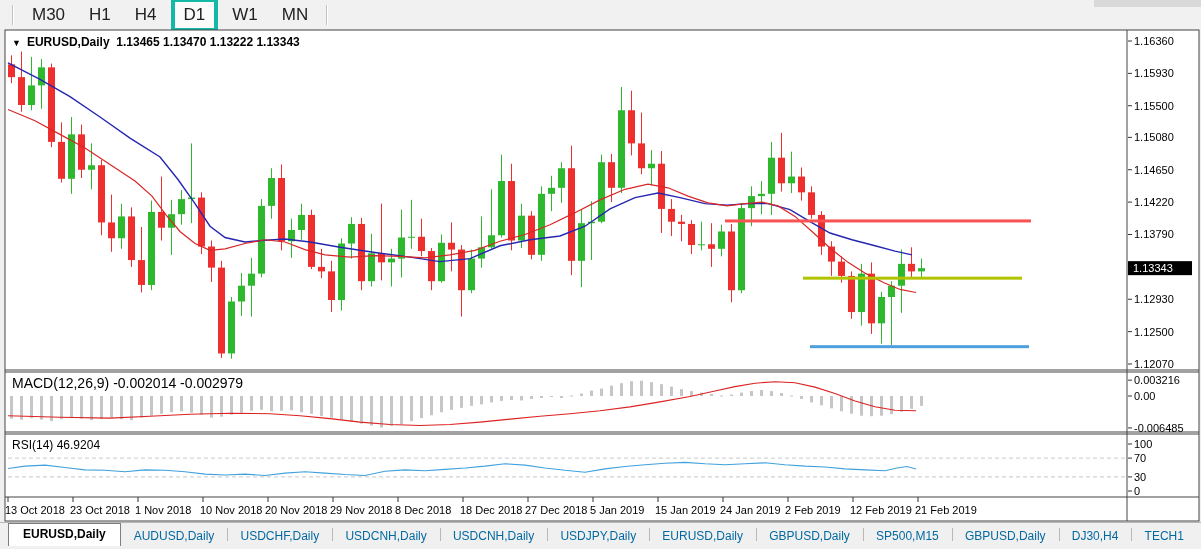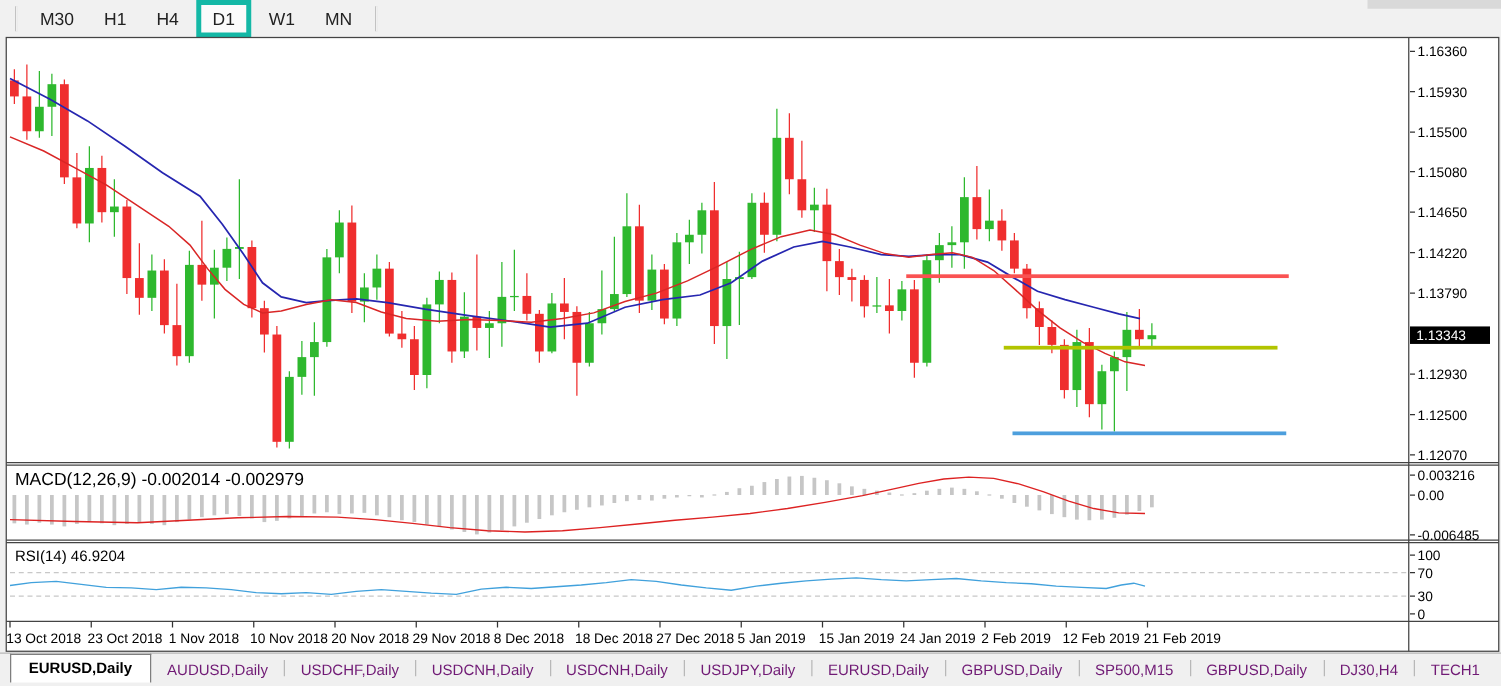--- a/index.html
+++ b/index.html
@@ -2,36 +2,36 @@
 <html><head>
 <meta charset="utf-8">
 <style>
   html,body{margin:0;padding:0;}
   #app{position:relative;width:1201px;height:549px;background:#f0f0f0;
        font-family:"Liberation Sans",sans-serif;overflow:hidden;}
   
   #tf-toolbar{position:absolute;left:0;top:0;width:100%;height:29px;background:#f1f1f1;
       display:flex;align-items:center;box-sizing:border-box;padding-left:6px;}
   .tf-sep{width:1px;height:20px;background:#c2c2c2;border-right:1px solid #ffffff;margin:0 6px;}
-  .tfbtn{font-size:14px;color:#222;padding:3px 9px;margin:0 2px;border:1px solid transparent;cursor:default;}
+  .tfbtn{font-size:17px;color:#222;padding:3px 9px;margin:0 2px;border:1px solid transparent;cursor:default;}
   .tfbtn.active{background:#fbfbfb;border:4px solid #14b8a6;}
   #chrome-strip{position:absolute;right:0;top:0;width:107px;height:7px;background:#d9d9d9;}
   
   #chart-svg{position:absolute;left:0;top:0;}
   svg text{font-family:"Liberation Sans",sans-serif;}
   
   .overlay{position:absolute;font-size:12px;color:#000;white-space:pre;}
   #chart-title{left:12px;top:35px;font-weight:bold;}
   #chart-title .arr{font-size:9px;margin-right:6px;}
   #macd-label{left:12px;top:375px;font-size:14px;}
   #rsi-label{left:12px;top:438px;font-size:12px;}
   
   #tab-bar{position:absolute;left:0;top:522px;width:100%;height:27px;background:#f0f0f0;
      border-top:1px solid #b6b6b6;display:flex;align-items:flex-end;box-sizing:border-box;padding:0 4px 3px 8px;}
-  .tab{font-size:12px;color:#701a75;padding:3px 13px;white-space:nowrap;cursor:default;}
+  .tab{font-size:12px;color:#0369a1;padding:3px 13px;white-space:nowrap;cursor:default;}
   .tab.active{background:#ffffff;border:1px solid #7e7e7e;border-bottom:none;font-weight:bold;color:#000;padding:3px 14px 5px 14px;}
   .tab-div{width:1px;align-self:center;height:13px;background:#b8b8b8;}
 </style>
 </head>
 <body>
 
 <div id="app">
   <div id="tf-toolbar">
       <span class="tf-sep"></span>
       <span class="tfbtn">M30</span>
@@ -422,20 +422,21 @@
         <rect x="920" y="396" width="3" height="9.852216748768456" fill="#c6c6c6"></rect>
       </g>
       <g>
         <polyline points="8,415.70443349753697 60,417.18226600985224 110,418.16748768472905 150,416.1970443349754 190,414.2266009852217 230,413.2413793103448 270,413.73399014778323 300,415.70443349753697 330,418.66009852216746 360,422.10837438423647 390,424.57142857142856 420,425.5566502463054 450,424.57142857142856 480,422.10837438423647 510,419.1527093596059 540,416.1970443349754 570,413.73399014778323 600,410.7783251231527 630,406.8374384236453 660,401.9113300492611 690,396.4926108374384 715,391.0738916256158 735,386.64039408866995 755,383.192118226601 775,381.7142857142857 795,382.69950738916253 815,387.13300492610836 835,393.53694581280786 855,400.9261083743842 875,406.8374384236453 895,410.2857142857143 916,410.7783251231527" fill="none" stroke="#dd2222" stroke-width="1.1"></polyline>
       </g>
       <g>
         <polyline points="8,468.44 25,466.09 45,465.15 65,467.5 85,469.85 105,470.32 125,471.73 145,469.85 165,470.32 185,471.73 205,474.08 225,475.02 245,474.08 265,475.49 285,473.14 305,471.73 325,473.14 345,474.55 365,475.49 385,471.26 405,469.85 425,470.79 445,469.38 465,467.97 485,466.09 505,463.74 525,465.15 545,467.97 565,470.32 585,472.2 605,468.91 625,466.56 645,464.68 665,463.27 685,462.33 705,463.74 725,464.68 745,463.74 765,462.8 785,464.68 805,466.09 825,467.03 845,468.91 865,469.85 885,470.79 897,467.97 907,466.56 916,468.91" fill="none" stroke="#41a1dc" stroke-width="1.1"></polyline>
       </g>
     </svg>
 
+  <div id="chart-title" class="overlay"><span class="arr">▼</span><span>EURUSD,Daily</span><span>  </span><span>1.13465 1.13470 1.13222 1.13343</span></div>
 
   <div id="macd-label" class="overlay"><span>MACD(12,26,9)</span><span> </span><span>-0.002014 -0.002979</span></div>
 
   <div id="rsi-label" class="overlay"><span>RSI(14)</span><span> </span><span>46.9204</span></div>
 
   <div id="tab-bar">
       <span class="tab active">EURUSD,Daily</span>
       <span class="tab">AUDUSD,Daily</span>
       <span class="tab-div"></span>
       <span class="tab">USDCHF,Daily</span>

